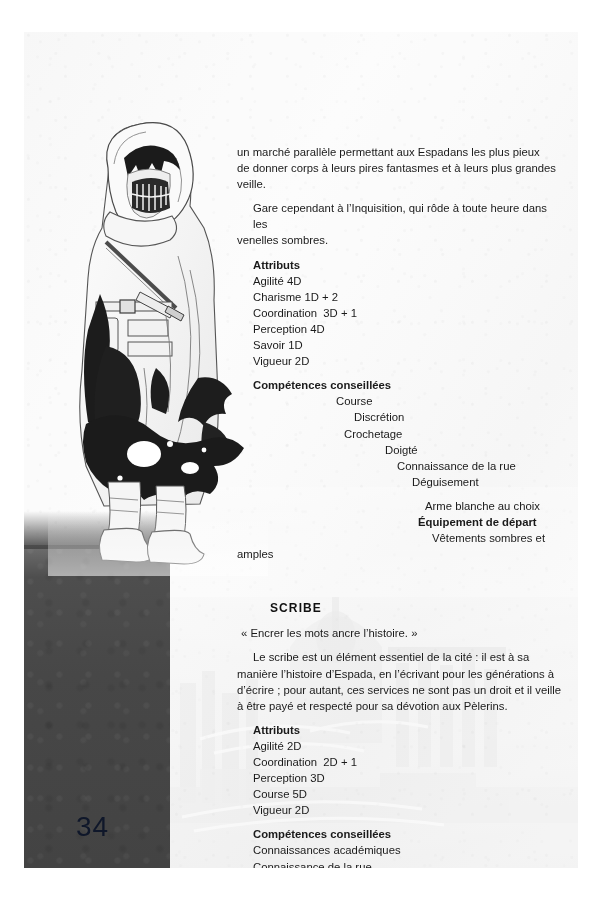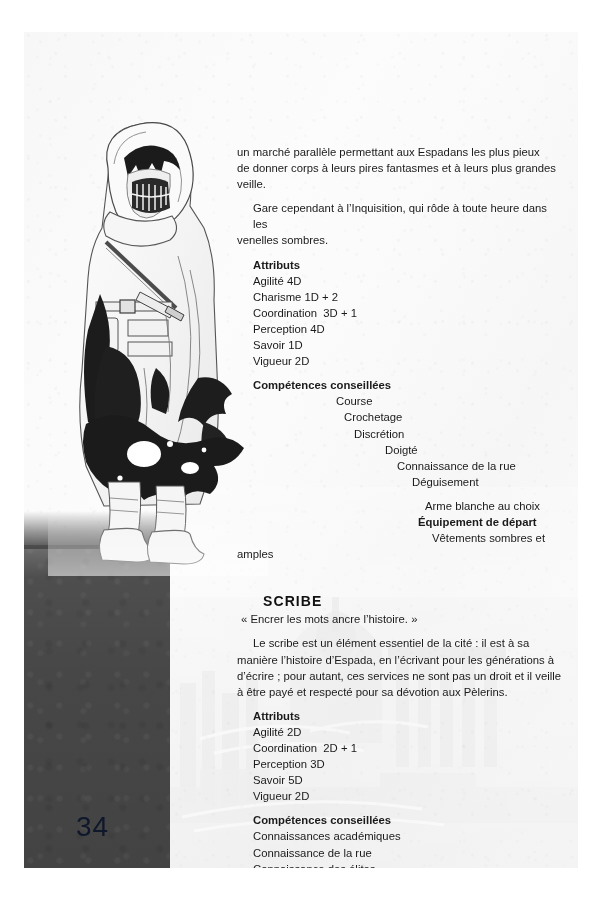--- a/index.html
+++ b/index.html
@@ -69,21 +69,21 @@
   
   #textcol{
     position:absolute;left:205px;top:104px;width:340px;
     font-size:11.3px;line-height:16.1px;color:#1a1a1a;
     font-family:"Liberation Sans","DejaVu Sans",sans-serif;
   }
   .bold{font-weight:bold;}
   .line{white-space:pre-wrap;}
 
   h2.section-title{
-    margin:0;font-size:14px;font-weight:bold;letter-spacing:1.1px;
+    margin:7px;font-size:12px;font-weight:bold;letter-spacing:1.1px;
     text-align:left;color:#111;
   }
   .block{margin:8px;}
   .spacer-lg{height:23px;}
   .spacer-sm{height:2px;}
 </style>
 </head>
 <body>
 
 <div id="page">
@@ -257,22 +257,22 @@
       <div class="line" style="padding-left:16px">Charisme 1D + 2</div>
       <div class="line" style="padding-left:16px">Coordination  3D + 1</div>
       <div class="line" style="padding-left:16px">Perception 4D</div>
       <div class="line" style="padding-left:16px">Savoir 1D</div>
       <div class="line" style="padding-left:16px">Vigueur 2D</div>
     </div>
 
     <div class="block">
       <div class="line bold" style="padding-left:16px">Compétences conseillées</div>
       <div class="line" style="padding-left:99px">Course</div>
+      <div class="line" style="padding-left:117px">Discrétion</div>
       <div class="line" style="padding-left:107px">Crochetage</div>
-      <div class="line" style="padding-left:117px">Discrétion</div>
       <div class="line" style="padding-left:148px">Doigté</div>
       <div class="line" style="padding-left:160px">Connaissance de la rue</div>
       <div class="line" style="padding-left:175px">Déguisement</div>
     </div>
 
     <div class="block">
       <div class="line" style="padding-left:188px">Arme blanche au choix</div>
       <div class="line bold" style="padding-left:181px">Équipement de départ</div>
       <div class="line" style="padding-left:195px">Vêtements sombres et</div>
       <div class="line" style="padding-left:0px">amples</div>
@@ -289,21 +289,21 @@
       <div class="line">manière l’histoire d’Espada, en l’écrivant pour les générations à</div>
       <div class="line">d’écrire ; pour autant, ces services ne sont pas un droit et il veille</div>
       <div class="line">à être payé et respecté pour sa dévotion aux Pèlerins.</div>
     </div>
 
     <div class="block">
       <div class="line bold" style="padding-left:16px">Attributs</div>
       <div class="line" style="padding-left:16px">Agilité 2D</div>
       <div class="line" style="padding-left:16px">Coordination  2D + 1</div>
       <div class="line" style="padding-left:16px">Perception 3D</div>
-      <div class="line" style="padding-left:16px">Savoir 5D</div>
+      <div class="line" style="padding-left:16px">Course 5D</div>
       <div class="line" style="padding-left:16px">Vigueur 2D</div>
     </div>
 
     <div class="block">
       <div class="line bold" style="padding-left:16px">Compétences conseillées</div>
       <div class="line" style="padding-left:16px">Connaissances académiques</div>
       <div class="line" style="padding-left:16px">Connaissance de la rue</div>
       <div class="line" style="padding-left:16px">Connaissance des élites</div>
       <div class="line" style="padding-left:16px">Institutions</div>
     </div>

